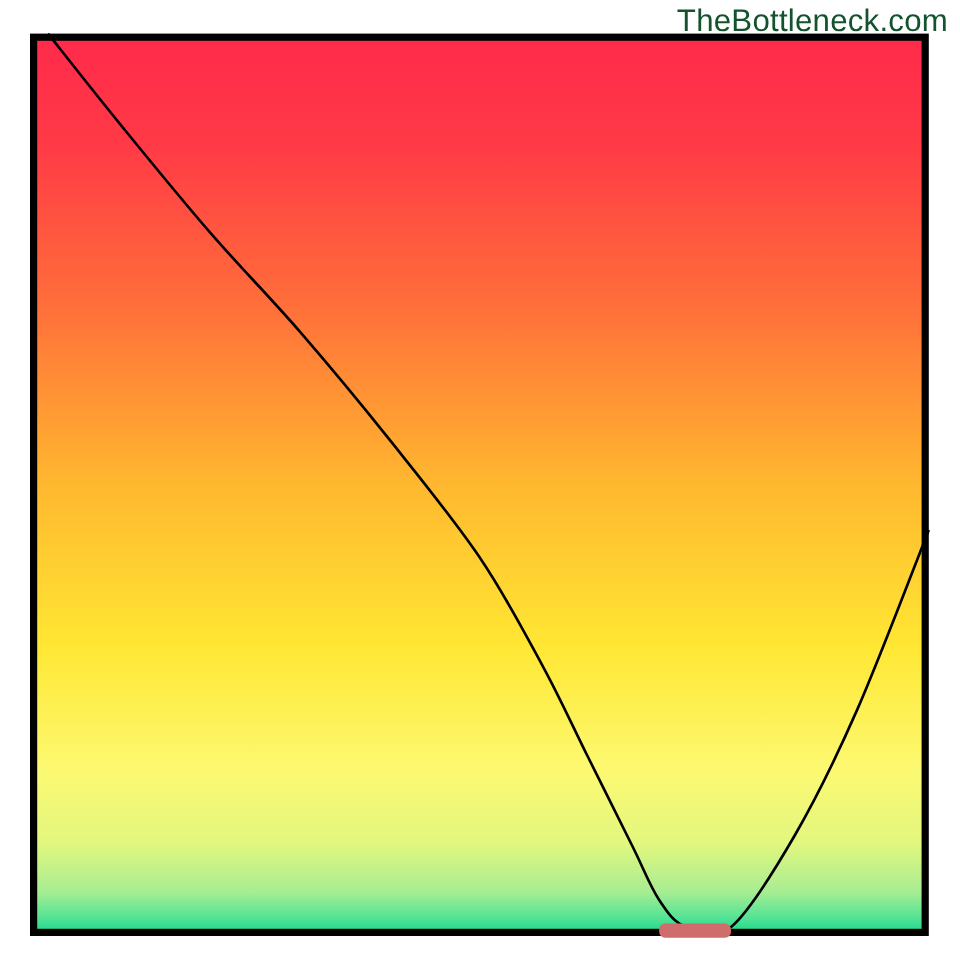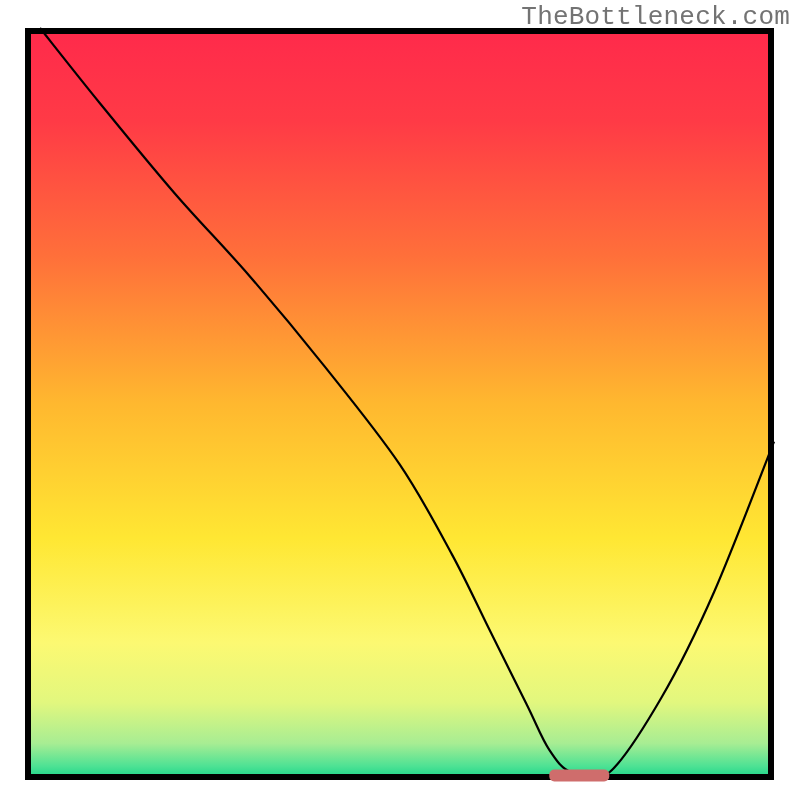--- a/index.html
+++ b/index.html
@@ -15,24 +15,23 @@
     width: 800px;
     height: 800px;
     box-sizing: border-box;
   }
   .watermark {
     position: absolute;
     top: 2px;
     right: 10px;
     font-size: 26px;
     font-weight: 400;
-    color: #737373;
+    color: #14532d;
     letter-spacing: 0.2px;
     z-index: 50;
-    font-family: Liberation Mono, monospace;
   }
   svg.plot {
     position: absolute;
     left: 0;
     top: 0;
     width: 800px;
     height: 800px;
   }
 </style>
 </head>

